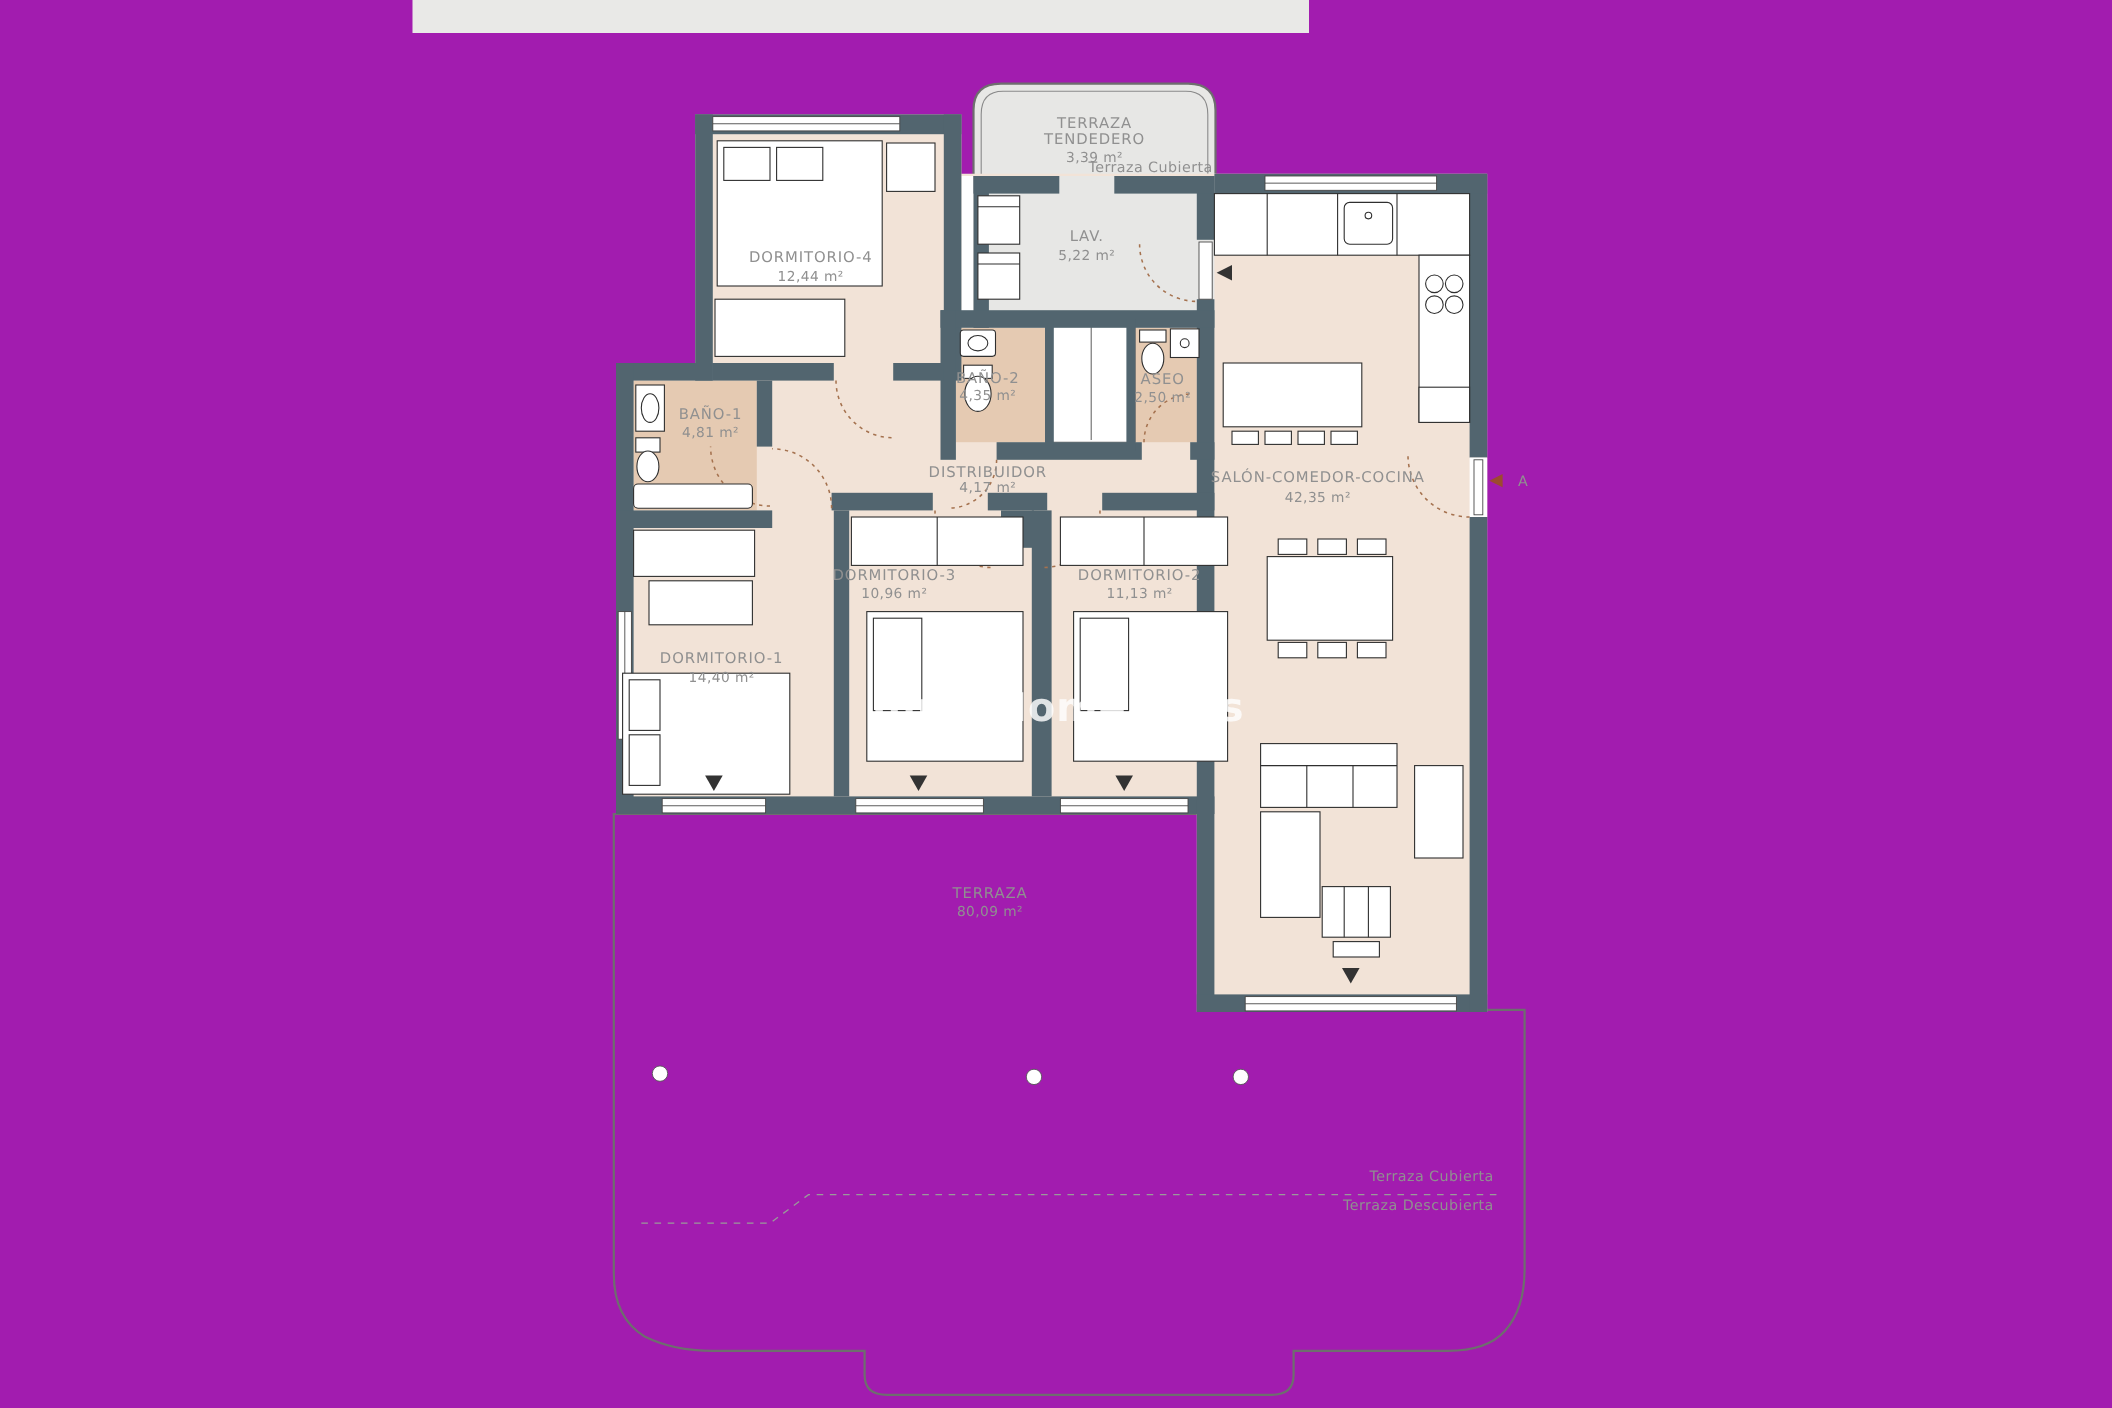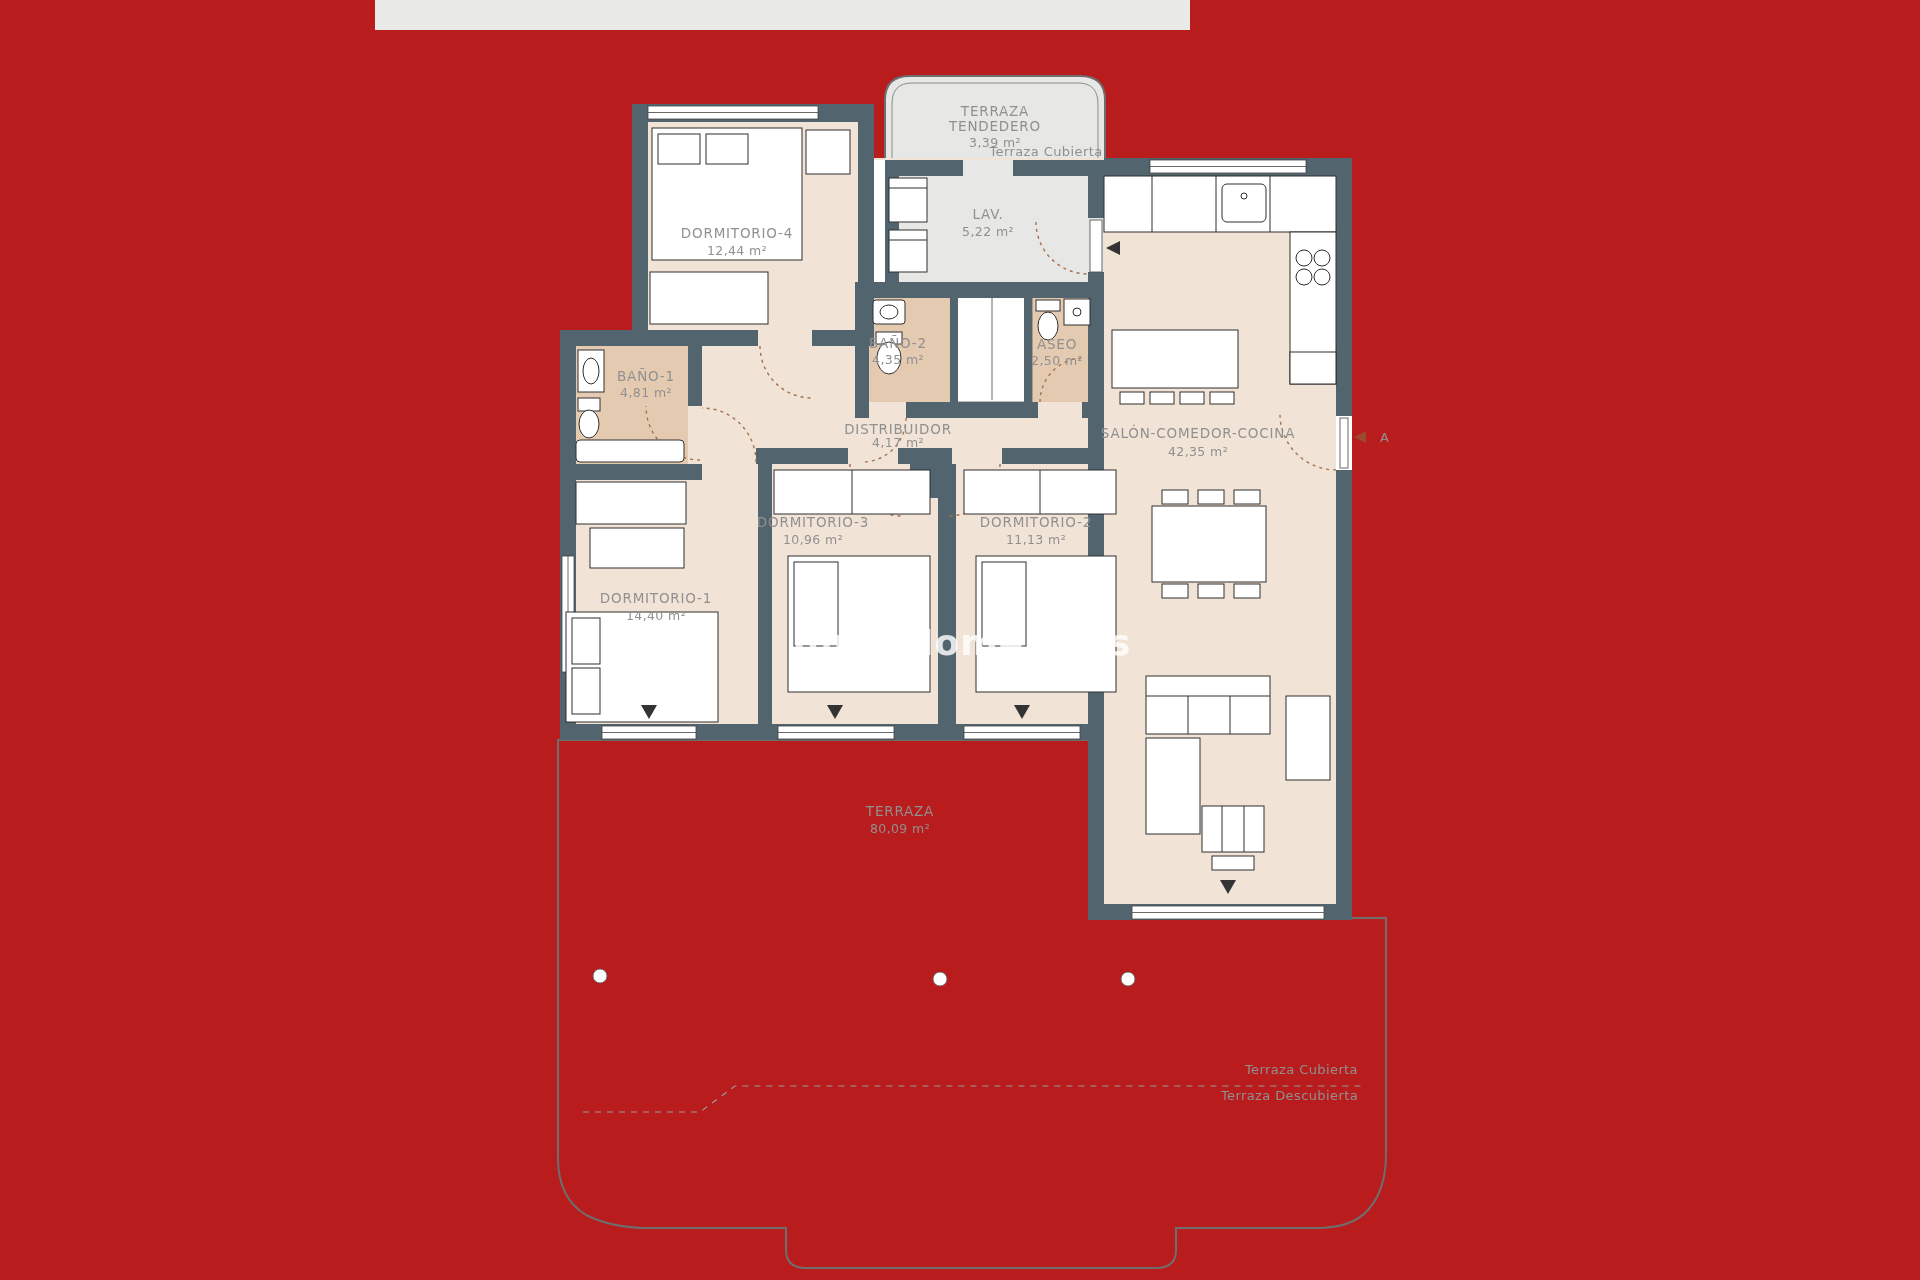--- a/index.html
+++ b/index.html
@@ -1,16 +1,16 @@
 <!DOCTYPE html>
 <html style="--wall: #52656f; --room: #f2e3d7; --bath: #e5cab2; --grey: #e7e7e5; --greybar: #e9e9e7; --label: #909090; --door: #a5724f; --accent: #9c4a2f;"><head>
 <meta charset="utf-8">
 <style>
   html,body{margin:0;padding:0;background:#ffffff;}
-  .stage{position:relative;width:1920px;height:1280px;background:#b91c1c;overflow:hidden;
+  .stage{position:relative;width:1920px;height:1280px;background:#a21caf;overflow:hidden;
          font-family:"DejaVu Sans", sans-serif;}
   .topbar{position:absolute;left:375px;top:0;width:815px;height:30px;background:var(--greybar,#e9e9e7);}
   svg{position:absolute;left:0;top:0;}
   .wall{fill:var(--wall,#52656f);}
   .floor-room{fill:var(--room,#f2e3d7);}
   .floor-bath{fill:var(--bath,#e5cab2);}
   .floor-grey{fill:var(--grey,#e7e7e5);}
   .rail{fill:none;stroke:#6e6e6e;stroke-width:2;}
   .rail-thin{fill:none;stroke:#8a8a8a;stroke-width:1;}
   .furn{fill:#ffffff;stroke:#2f2f2f;stroke-width:1;}

